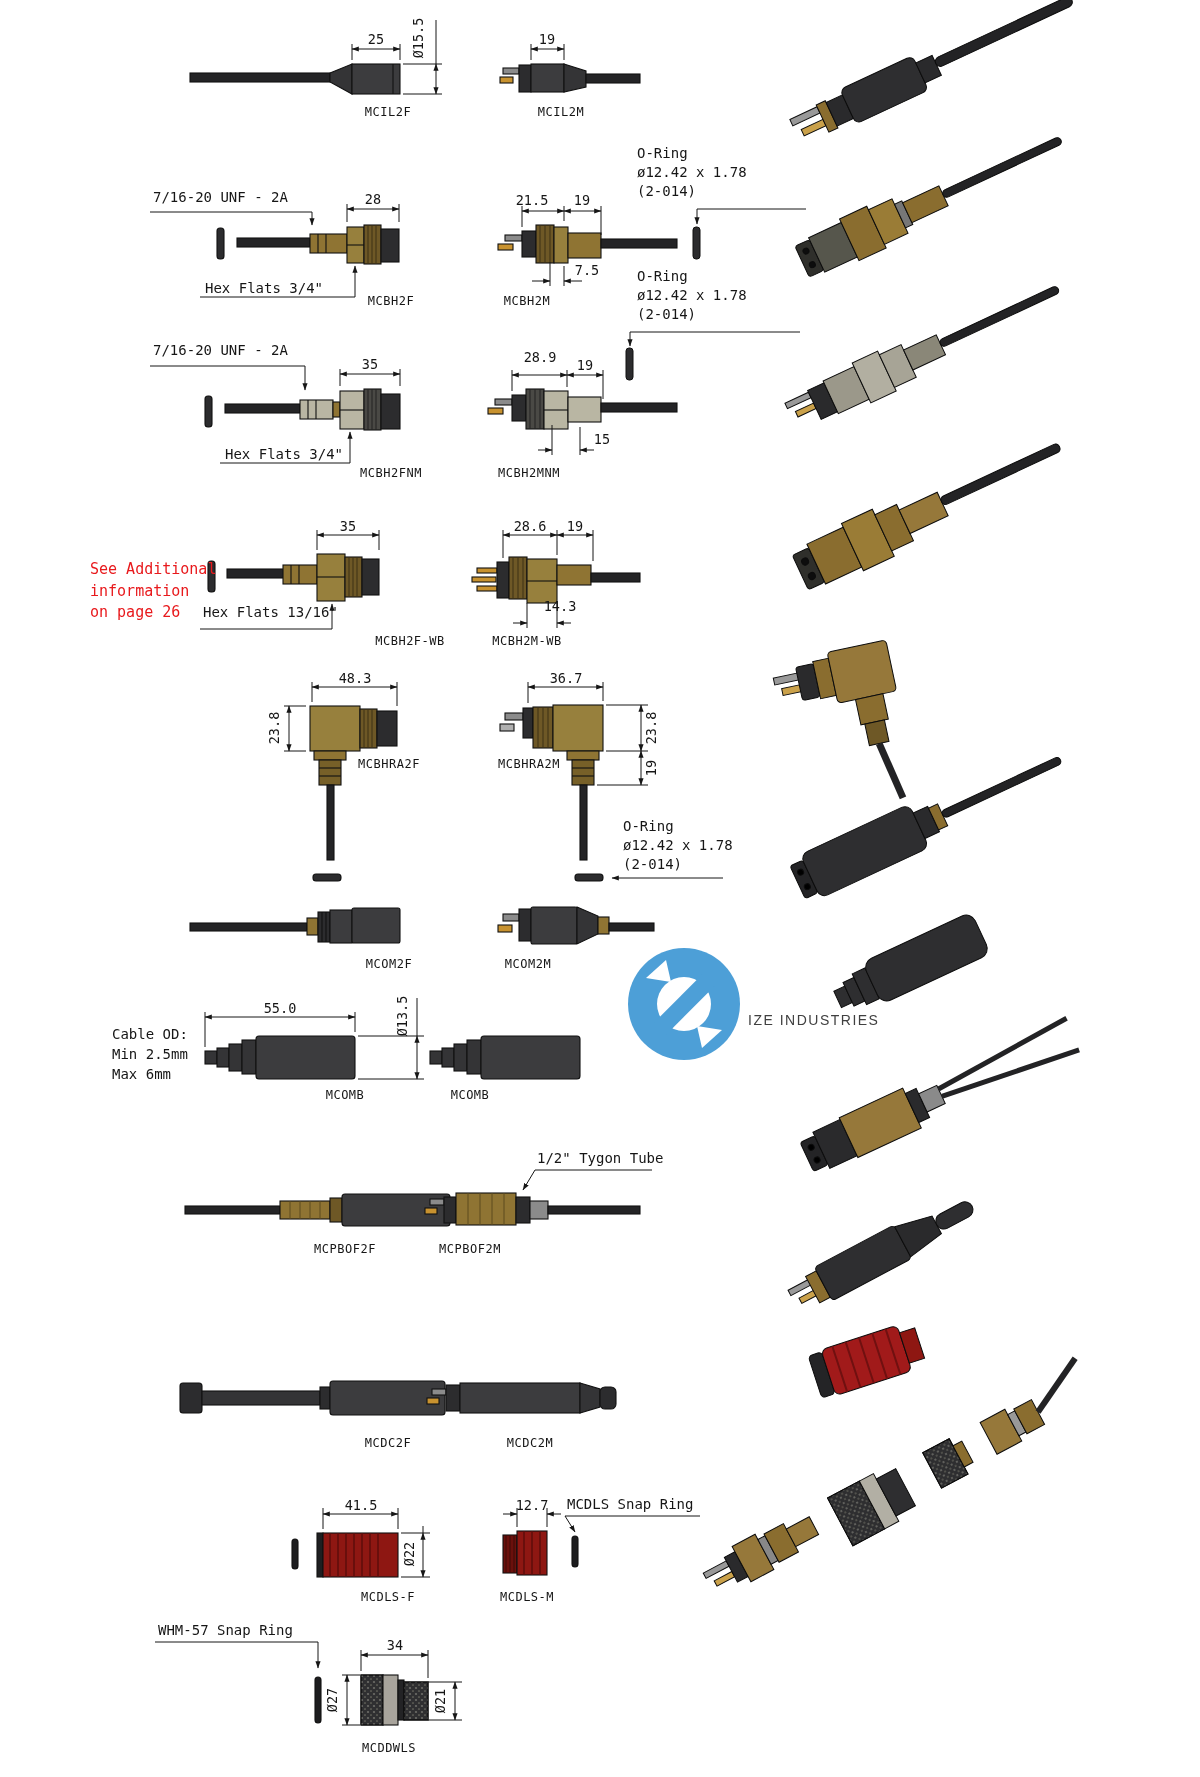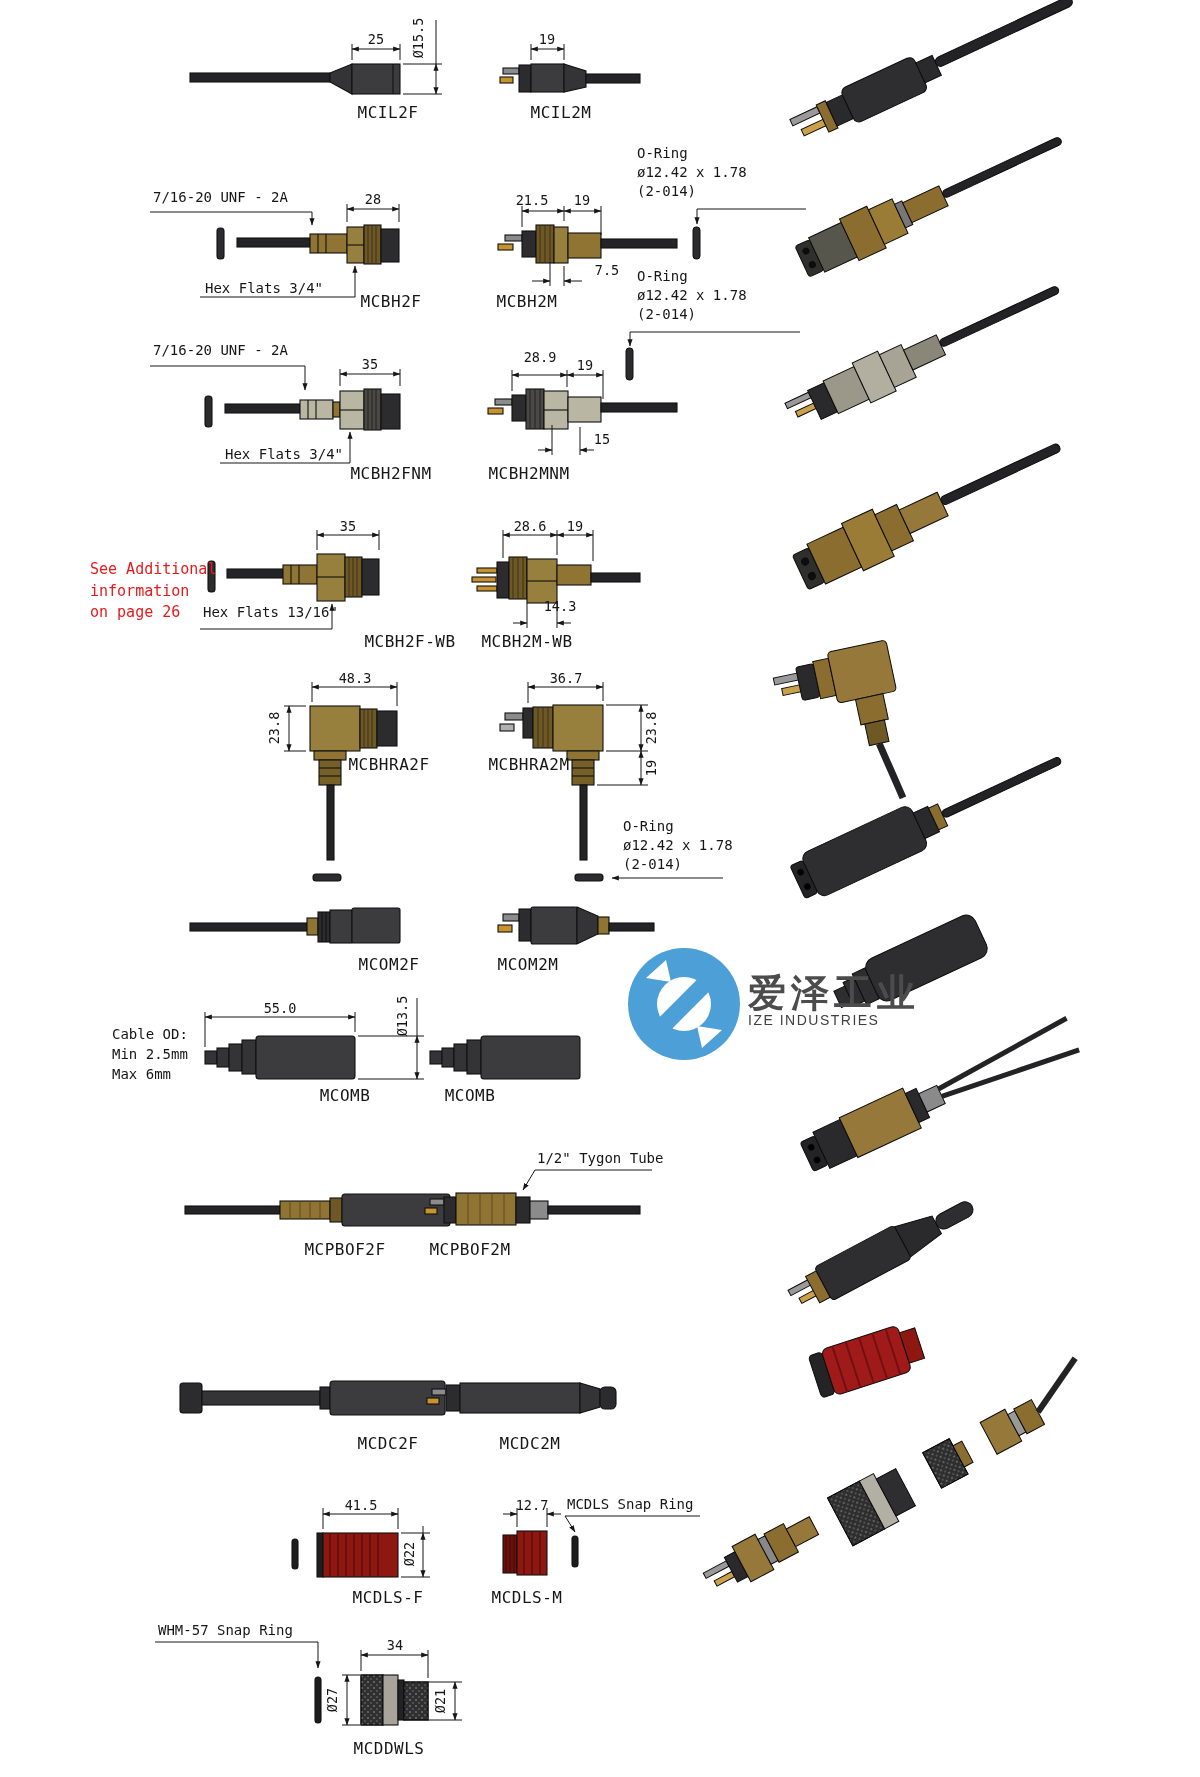--- a/index.html
+++ b/index.html
@@ -2,21 +2,21 @@
 <html><head>
 <meta charset="utf-8">
 <style>
   html,body{margin:0;padding:0;background:#ffffff;}
   .page{position:relative;width:1200px;height:1777px;background:#fff;overflow:hidden;
         font-family:"DejaVu Sans Mono",monospace;}
   svg.lw{position:absolute;left:0;top:0;}
   .t{position:absolute;font:13.5px/1.15 "DejaVu Sans Mono",monospace;color:#161616;white-space:nowrap;}
   .c{transform:translate(-50%,-50%);}
   .v{transform:translate(-50%,-50%) rotate(-90deg);}
-  .lbl{font-size:16px;letter-spacing:.5px;}
+  .lbl{font-size:12px;letter-spacing:.5px;}
   .ann{font-size:14px;}
   .red{color:#e8191c;font-size:15px;}
   .wm-cn{position:absolute;font-family:"DejaVu Sans",sans-serif;font-size:38px;font-weight:bold;
          color:#4c4c4c;letter-spacing:5px;white-space:nowrap;}
   .wm-en{position:absolute;font-family:"Liberation Sans",sans-serif;font-size:14px;color:#404040;
          letter-spacing:1.5px;white-space:nowrap;text-align:center;}
 </style>
 </head>
 <body>
 
@@ -512,21 +512,21 @@
 <div class="t c lbl" style="left:388px;top:113px">MCIL2F</div>
 <div class="t c" style="left:547px;top:40px">19</div>
 <div class="t c lbl" style="left:561px;top:113px">MCIL2M</div>
 
 <div class="t ann" style="left:153px;top:189px">7/16-20 UNF - 2A</div>
 <div class="t c" style="left:373px;top:200px">28</div>
 <div class="t ann" style="left:205px;top:280px">Hex Flats 3/4"</div>
 <div class="t c lbl" style="left:391px;top:302px">MCBH2F</div>
 <div class="t c" style="left:532px;top:201px">21.5</div>
 <div class="t c" style="left:582px;top:201px">19</div>
-<div class="t c" style="left:607px;top:271px">7.5</div>
+<div class="t c" style="left:587px;top:271px">7.5</div>
 <div class="t c lbl" style="left:527px;top:302px">MCBH2M</div>
 <div class="t ann" style="left:637px;top:145px">O-Ring</div>
 <div class="t ann" style="left:637px;top:164px">ø12.42 x 1.78</div>
 <div class="t ann" style="left:637px;top:183px">(2-014)</div>
 
 <div class="t ann" style="left:153px;top:342px">7/16-20 UNF - 2A</div>
 <div class="t c" style="left:370px;top:365px">35</div>
 <div class="t ann" style="left:225px;top:446px">Hex Flats 3/4"</div>
 <div class="t c lbl" style="left:391px;top:474px">MCBH2FNM</div>
 <div class="t c" style="left:540px;top:358px">28.9</div>
@@ -555,21 +555,20 @@
 <div class="t v" style="left:652px;top:728px">23.8</div>
 <div class="t v" style="left:652px;top:768px">19</div>
 <div class="t c lbl" style="left:529px;top:765px">MCBHRA2M</div>
 <div class="t ann" style="left:623px;top:818px">O-Ring</div>
 <div class="t ann" style="left:623px;top:837px">ø12.42 x 1.78</div>
 <div class="t ann" style="left:623px;top:856px">(2-014)</div>
 
 <div class="t c lbl" style="left:389px;top:965px">MCOM2F</div>
 <div class="t c lbl" style="left:528px;top:965px">MCOM2M</div>
 
-<div class="wm-cn" style="left:748px;top:968px">爱泽工业</div>
 <div class="wm-en" style="left:748px;top:1012px">IZE INDUSTRIES</div>
 
 <div class="t ann" style="left:112px;top:1026px">Cable OD:</div>
 <div class="t ann" style="left:112px;top:1046px">Min 2.5mm</div>
 <div class="t ann" style="left:112px;top:1066px">Max 6mm</div>
 <div class="t c" style="left:280px;top:1009px">55.0</div>
 <div class="t v" style="left:403px;top:1016px">Ø13.5</div>
 <div class="t c lbl" style="left:345px;top:1096px">MCOMB</div>
 <div class="t c lbl" style="left:470px;top:1096px">MCOMB</div>
 

